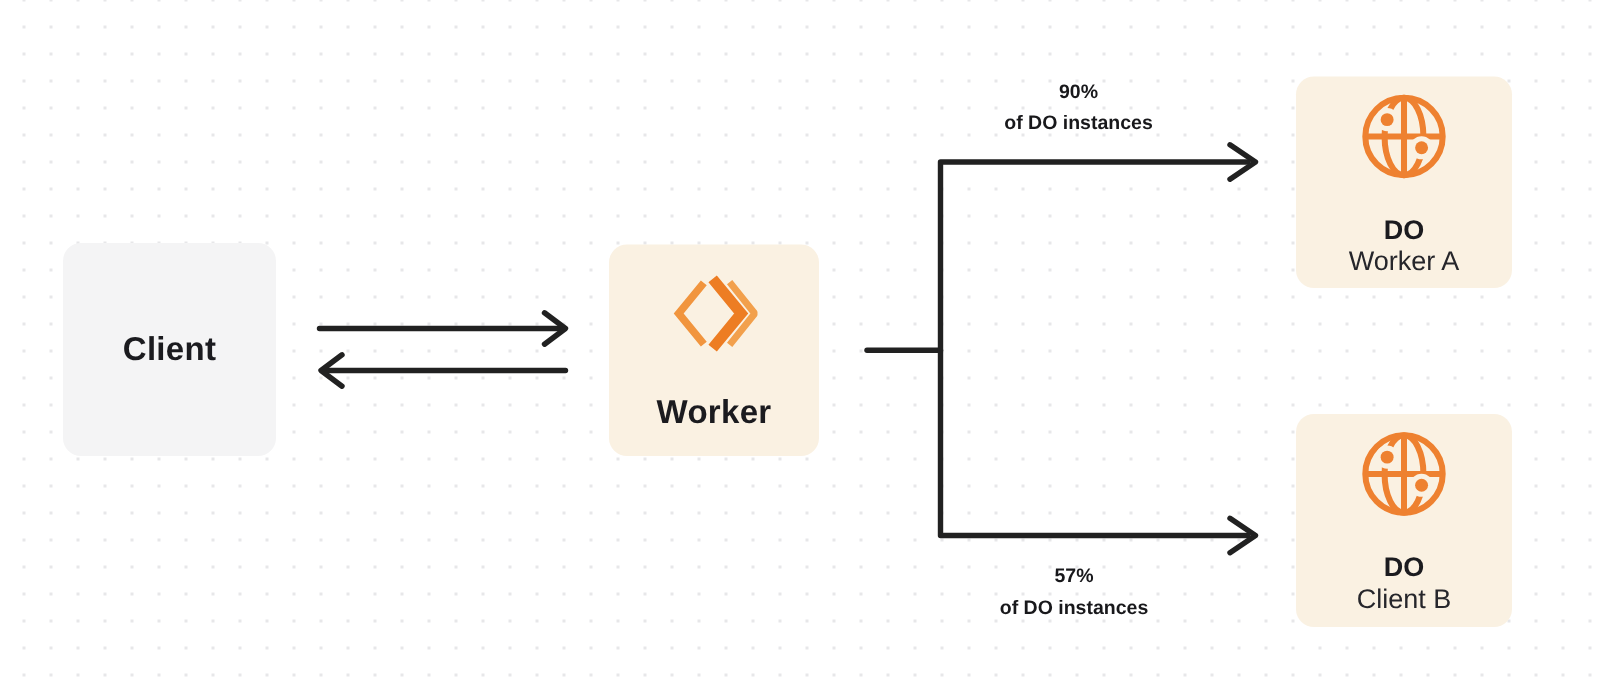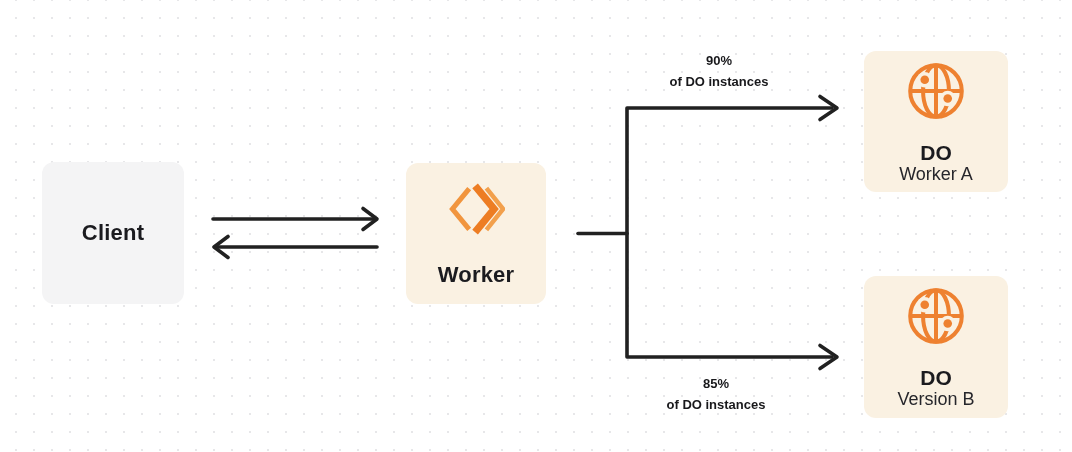--- a/index.html
+++ b/index.html
@@ -52,21 +52,21 @@
     margin-top: 24px; font-size: 22px; font-weight: 700; letter-spacing: 0.2px;
   }
   .node-do {
     width: 144px;
     background: #faf1e2;
   }
   .node-do-a { left: 864px; top: 51px; height: 141px; }
   .node-do-b { left: 864px; top: 276px; height: 142px; }
   .node-do .icon-wrap { margin-top: 10px; width: 60px; height: 60px; }
   .node-do .node-title {
-    margin-top: 21px; font-size: 21px; font-weight: 700; line-height: 22px;
+    margin-top: 21px; font-size: 18px; font-weight: 700; line-height: 22px;
   }
   .node-do .node-subtitle {
     font-size: 18px; font-weight: 400; line-height: 20px; color: #26262b;
   }
   .split-label {
     position: absolute;
     width: 200px;
     text-align: center;
     font-size: 13px;
     font-weight: 700;
@@ -122,21 +122,21 @@
     </span>
     <span class="node-label">Worker</span>
   </div>
 
   <div class="split-label split-label-top">
     <div>90%</div>
     <div>of DO instances</div>
   </div>
 
   <div class="split-label split-label-bottom">
-    <div>85%</div>
+    <div>57%</div>
     <div>of DO instances</div>
   </div>
 
   <div class="node node-do node-do-a">
     <span class="icon-wrap">
       <svg viewBox="0 0 64 64" xmlns="http://www.w3.org/2000/svg" fill="none" stroke="#EE8130" stroke-width="4.3">
         <circle cx="32" cy="32" r="27.5"></circle>
         <ellipse cx="32" cy="32" rx="13.8" ry="27.5"></ellipse>
         <line x1="4.5" y1="32" x2="59.5" y2="32"></line>
         <line x1="32" y1="4.5" x2="32" y2="59.5"></line>
@@ -157,16 +157,16 @@
         <ellipse cx="32" cy="32" rx="13.8" ry="27.5"></ellipse>
         <line x1="4.5" y1="32" x2="59.5" y2="32"></line>
         <line x1="32" y1="4.5" x2="32" y2="59.5"></line>
         <circle cx="20" cy="20" r="8.2" fill="#FAF1E2" stroke="none"></circle>
         <circle cx="20" cy="20" r="4.6" fill="#EE8130" stroke="none"></circle>
         <circle cx="44.5" cy="40" r="8.2" fill="#FAF1E2" stroke="none"></circle>
         <circle cx="44.5" cy="40" r="4.6" fill="#EE8130" stroke="none"></circle>
       </svg>
     </span>
     <span class="node-title">DO</span>
-    <span class="node-subtitle">Version B</span>
+    <span class="node-subtitle">Client B</span>
   </div>
 
 </div>
 
 </body></html>

